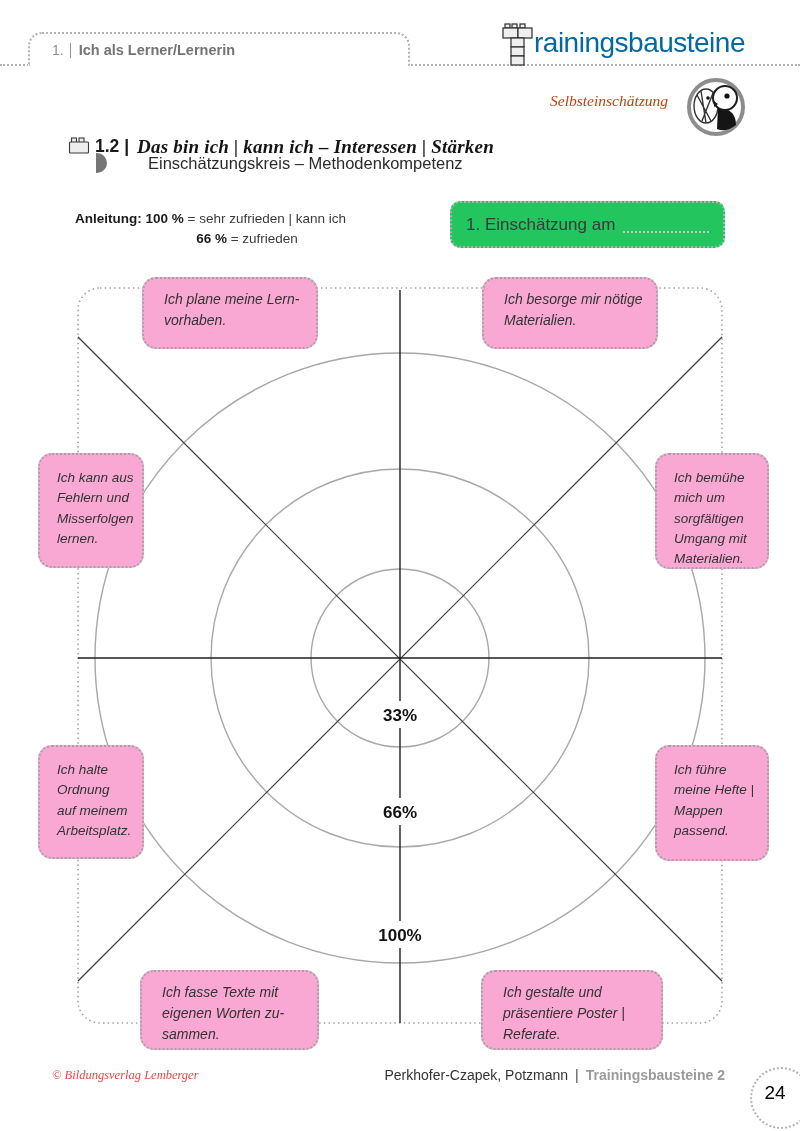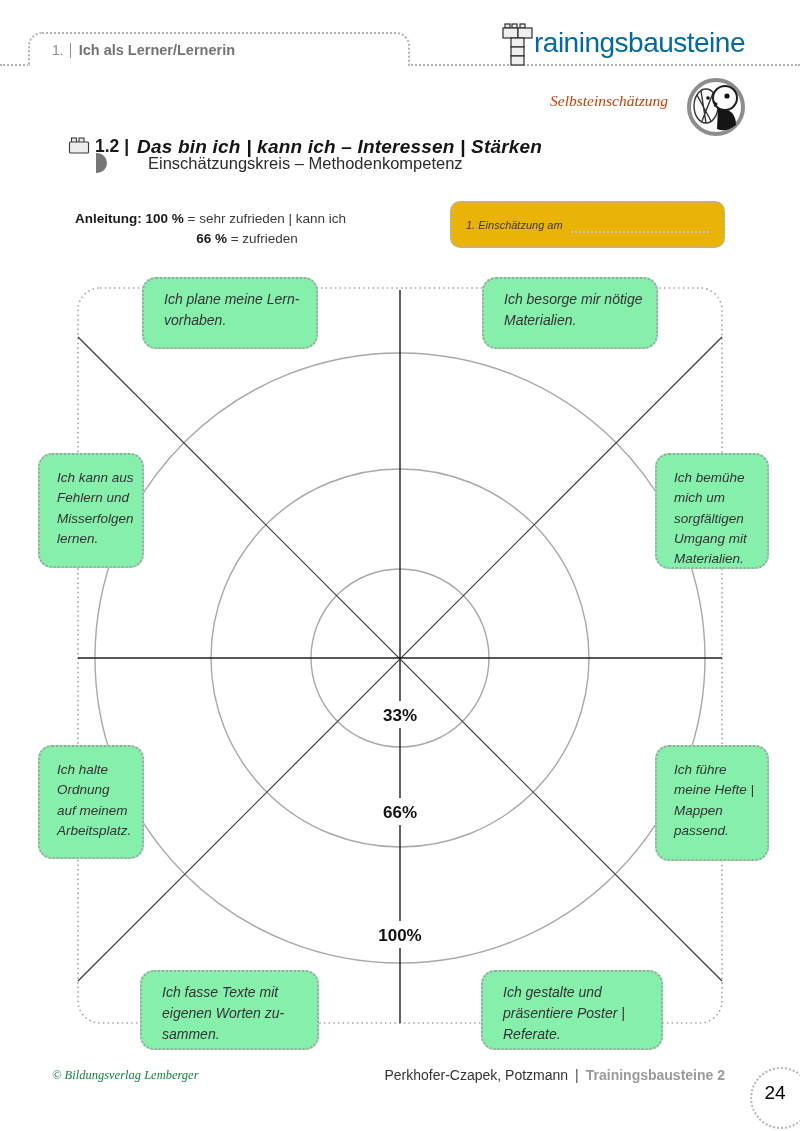--- a/index.html
+++ b/index.html
@@ -18,56 +18,56 @@
   .brand{position:absolute;left:502px;top:20px;display:flex;align-items:flex-start;}
   .brand-text{font-size:28px;color:#0369a1;letter-spacing:-0.5px;line-height:1;margin-top:9px;}
 
   .category{position:absolute;left:0;top:92px;width:668px;text-align:right;
             font-family:"Liberation Serif",serif;font-style:italic;font-size:15.5px;color:#c2410c;}
   .owl{position:absolute;left:684px;top:77px;}
 
   
   .title-row{position:absolute;left:68px;top:136px;display:flex;align-items:flex-start;}
   .title-num{font-weight:bold;font-size:17.5px;margin:0 8px 0 4px;}
-  .title-main{font-family:Liberation Sans, sans-serif;font-style:italic;font-weight:bold;
+  .title-main{font-family:Liberation Serif, serif;font-style:italic;font-weight:bold;
               font-size:19px;color:#141414;letter-spacing:0.2px;}
   .sub-row{position:absolute;left:96px;top:153px;display:flex;align-items:center;}
   .bullet{width:11px;height:20px;background:#767676;border-radius:0 11px 11px 0;}
   .sub-text{margin-left:41px;font-size:16.5px;color:#2b2b2b;}
 
   
   .instructions{position:absolute;left:75px;top:209px;font-size:13.5px;color:#3a3a3a;line-height:19.5px;text-align:center;}
   .instructions .lbl{font-weight:bold;color:#1a1a1a;}
   .instructions .val{font-weight:bold;color:#1a1a1a;}
   .ins-line{white-space:nowrap;}
   .ins-indent{margin-left:73px;}
 
   
   .assess-box{position:absolute;left:450px;top:201px;width:275px;height:47px;box-sizing:border-box;
               border:2px dotted #b3b3b3;border-radius:10px;display:flex;align-items:center;
-              padding:0 14px;font-size:11px;color:#3a3a3a;background:#eab308;font-style:italic;}
+              padding:0 14px;font-size:17px;color:#3a3a3a;background:#22c55e;}
   .assess-line{flex:1;margin-left:8px;height:14px;border-bottom:2px dotted #c4c4c4;}
 
   
   .diagram-svg{position:absolute;left:70px;top:280px;}
-  .lb{position:absolute;background:#86efac;border:2px dotted #a3a3a3;border-radius:14px;
+  .lb{position:absolute;background:#f9a8d4;border:2px dotted #a3a3a3;border-radius:14px;
       font-style:italic;font-size:14px;line-height:1.5;color:#333;
       white-space:pre-line;box-sizing:border-box;}
   #lb1{left:142px;top:277px;width:176px;height:72px;padding:10px 8px 0 20px;}
   #lb2{left:482px;top:277px;width:176px;height:72px;padding:10px 8px 0 20px;}
   #lb3{left:38px;top:453px;width:106px;height:115px;padding:13px 4px 0 17px;font-size:13.5px;}
   #lb4{left:655px;top:453px;width:114px;height:116px;padding:13px 4px 0 17px;font-size:13.5px;}
   #lb5{left:38px;top:745px;width:106px;height:114px;padding:13px 4px 0 17px;font-size:13.5px;}
   #lb6{left:655px;top:745px;width:114px;height:116px;padding:13px 4px 0 17px;font-size:13.5px;}
   #lb7{left:140px;top:970px;width:179px;height:80px;padding:10px 8px 0 20px;}
   #lb8{left:481px;top:970px;width:182px;height:80px;padding:10px 8px 0 20px;}
 
   
   .foot-copy{position:absolute;left:52px;top:1068px;font-family:"Liberation Serif",serif;
-             font-style:italic;font-size:12.5px;color:#15803d;}
+             font-style:italic;font-size:12.5px;color:#ef4444;}
   .foot-right{position:absolute;right:75px;top:1067px;font-size:14px;color:#333;
               display:flex;align-items:flex-end;white-space:nowrap;margin-left:44px;}
   .foot-sep{margin:0 7px;color:#4a4a4a;}
   .foot-series{color:#9a9a9a;font-weight:bold;}
   .page-circle{position:absolute;left:750px;top:1067px;width:62px;height:62px;border-radius:50%;
                border:2.5px dotted #b5b5b5;box-sizing:border-box;}
   .page-num{position:absolute;left:750px;top:1069px;width:50px;height:48px;display:flex;
             align-items:center;justify-content:center;font-weight:normal;font-size:19px;color:#000000;}
 </style>
 </head>

